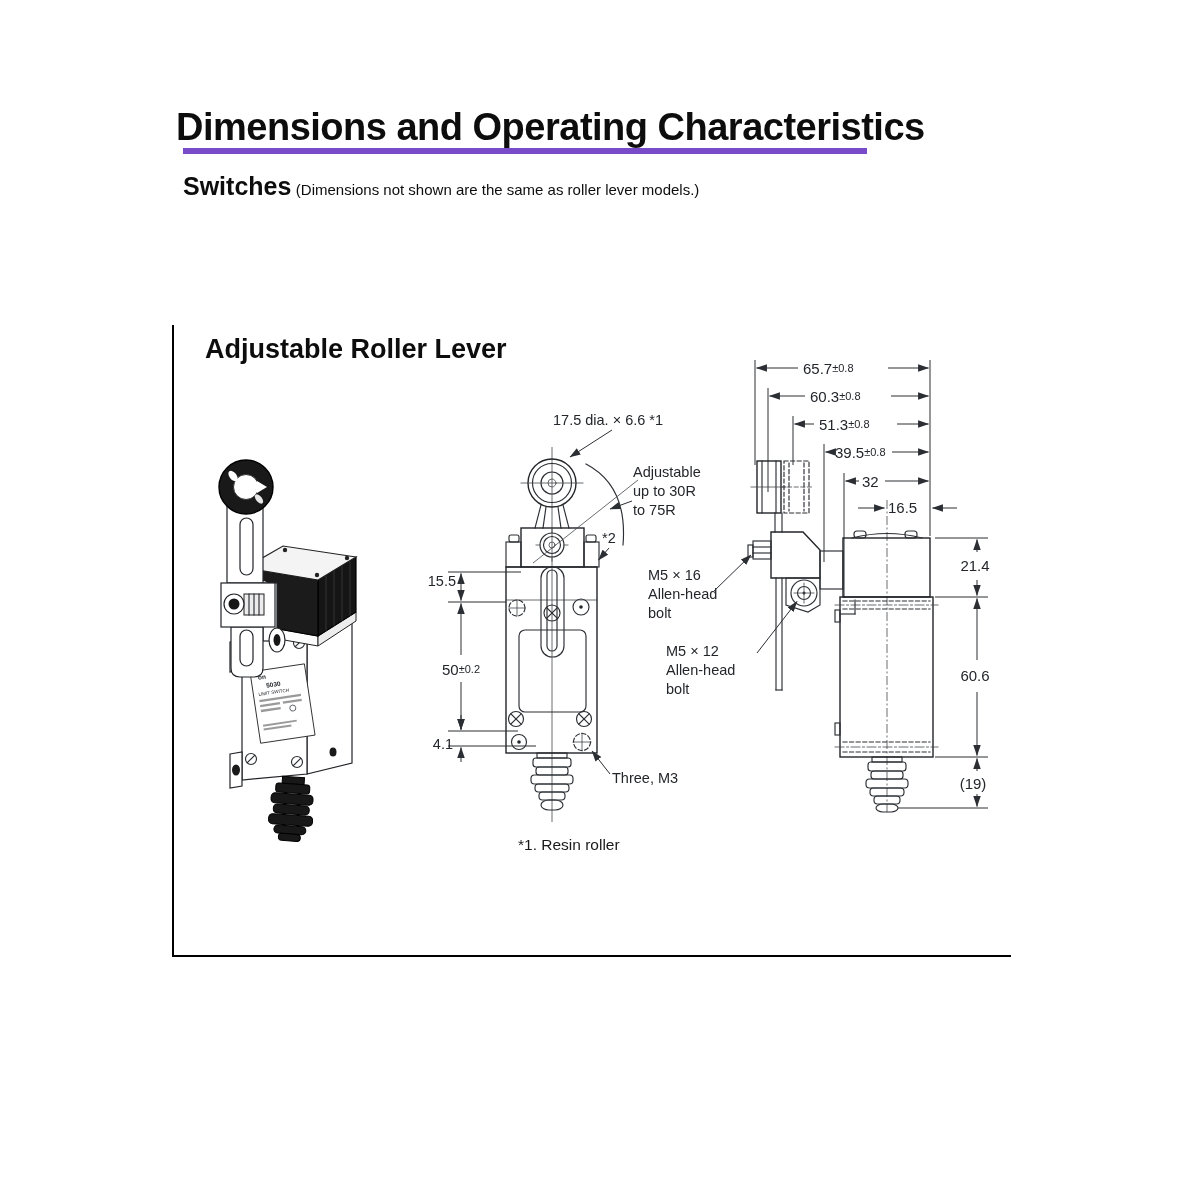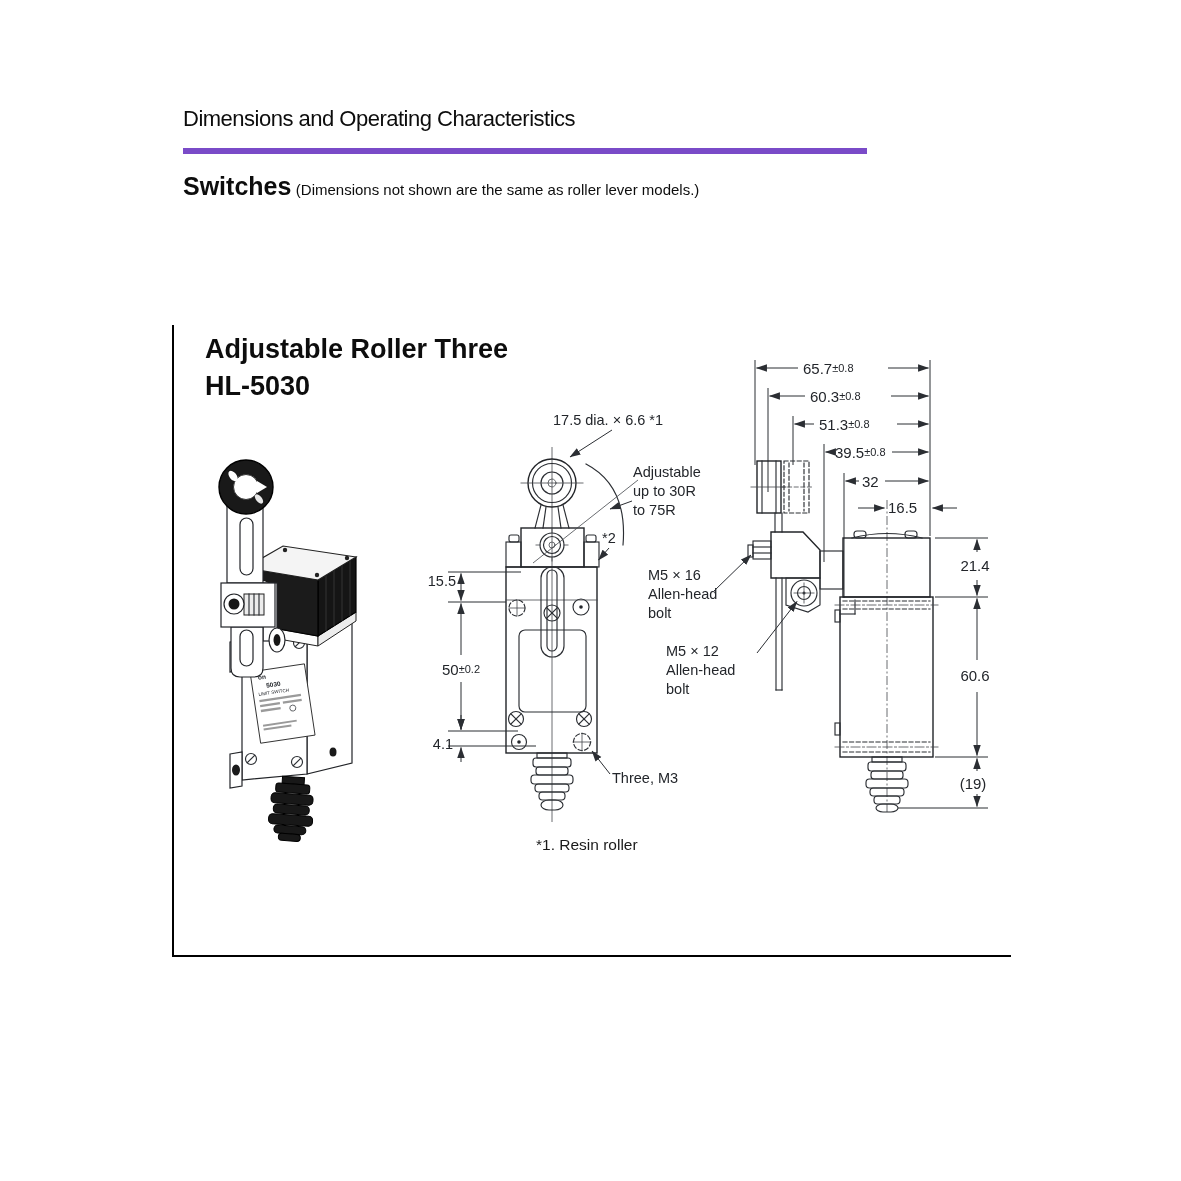--- a/index.html
+++ b/index.html
@@ -1,26 +1,26 @@
 <!DOCTYPE html>
 <html><head>
 <meta charset="utf-8">
 <style>
   html,body{margin:0;padding:0;background:#ffffff;}
   body{width:1181px;height:1181px;position:relative;font-family:"Liberation Sans",sans-serif;color:#111;overflow:hidden;}
   .abs{position:absolute;}
-  #page-title{left:183px;top:106px;font-size:22px;font-weight:normal;letter-spacing:-0.5px;color:#0d0d0d;white-space:nowrap;}
+  #page-title{left:176px;top:106px;font-size:38px;font-weight:bold;letter-spacing:-0.5px;color:#0d0d0d;white-space:nowrap;}
   #title-rule{left:183px;top:148px;width:684px;height:6px;}
   #section-line{left:183px;top:172px;white-space:nowrap;}
   #section-line .big{font-size:25px;font-weight:bold;color:#0d0d0d;margin-top:12px;}
   #section-line .small{font-size:15px;font-weight:normal;color:#0d0d0d;}
   #panel-frame{left:172px;top:325px;width:837px;height:630px;border-left:2.5px solid #000;border-bottom:2.5px solid #000;}
   #panel-heading{left:205px;top:331px;font-size:27px;font-weight:bold;line-height:37px;color:#0d0d0d;}
   #drawing-svg{left:172px;top:325px;}
-  #notes{left:518px;top:834px;font-size:15.5px;line-height:21.5px;color:#1a1a1a;margin-left:18px;}
+  #notes{left:518px;top:834px;font-size:15.5px;line-height:21.5px;color:#1a1a1a;}
   svg text{font-family:"Liberation Sans",sans-serif;fill:#23262b;}
   .txt{font-size:14.5px;}
   .num{font-size:15px;}
   .tol{font-size:11px;}
   .s{stroke:#2b2e33;stroke-width:1.15;fill:none;stroke-linecap:square;}
   .s2{stroke:#222428;stroke-width:1.4;fill:none;}
   .tn{stroke:#44474c;stroke-width:0.8;fill:none;}
   .dm{stroke:#2b2e33;stroke-width:1;fill:none;}
   .dsh{stroke-dasharray:4 2.6;}
   .cl{stroke:#44474c;stroke-width:0.8;fill:none;stroke-dasharray:9 2.5 2 2.5;}
@@ -32,22 +32,21 @@
 
 <div class="abs" id="page-title">Dimensions and Operating Characteristics</div>
 <div class="abs" id="title-rule" style="background:#7a4bc8;" x="Dimensions and Operating Characteristics"></div>
 <div class="abs" id="section-line">
   <span class="big">Switches</span>
   <span class="small"> <span>(Dimensions not shown are the same as roller lever models.)</span></span>
 </div>
 
 <div class="abs" id="panel-frame"></div>
 <div class="abs" id="panel-heading">
-  <div>Adjustable Roller Three</div>
-  <div>HL-5030</div>
+  <div>Adjustable Roller Lever</div>
 </div>
 
 <svg class="abs" id="drawing-svg" width="837" height="630" viewBox="172 325 837 630">
   <defs>
     <marker id="ar" viewBox="0 0 10 8" markerWidth="11" markerHeight="9" refX="9.5" refY="4" orient="auto">
       <path d="M0,0.6 L10,4 L0,7.4 Z" fill="#2b2e33"></path>
     </marker>
   </defs>
 
   <g>

